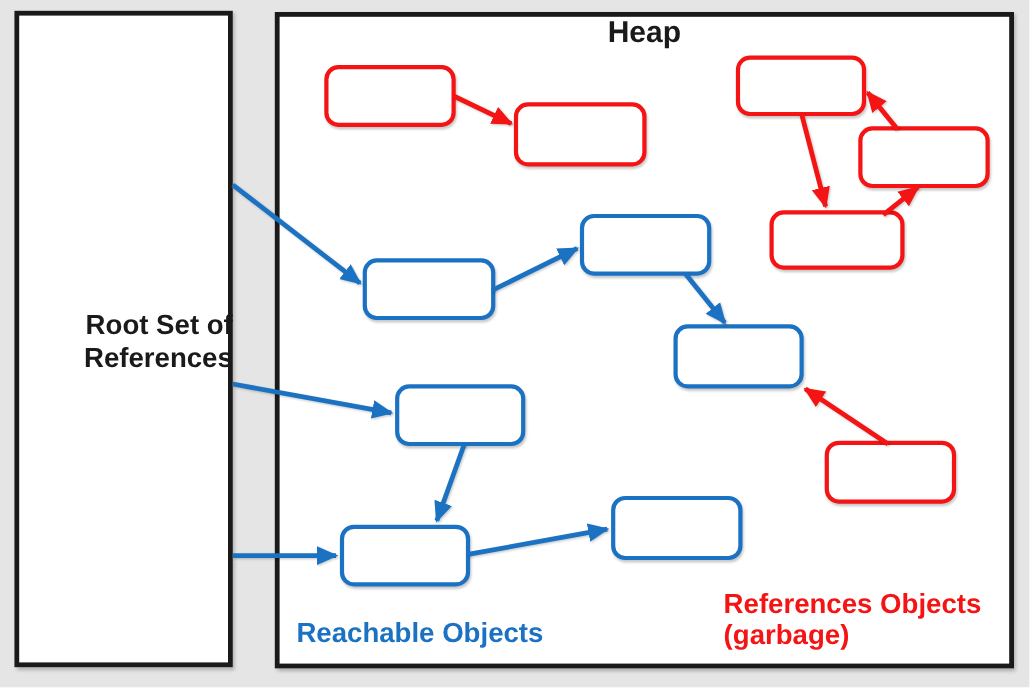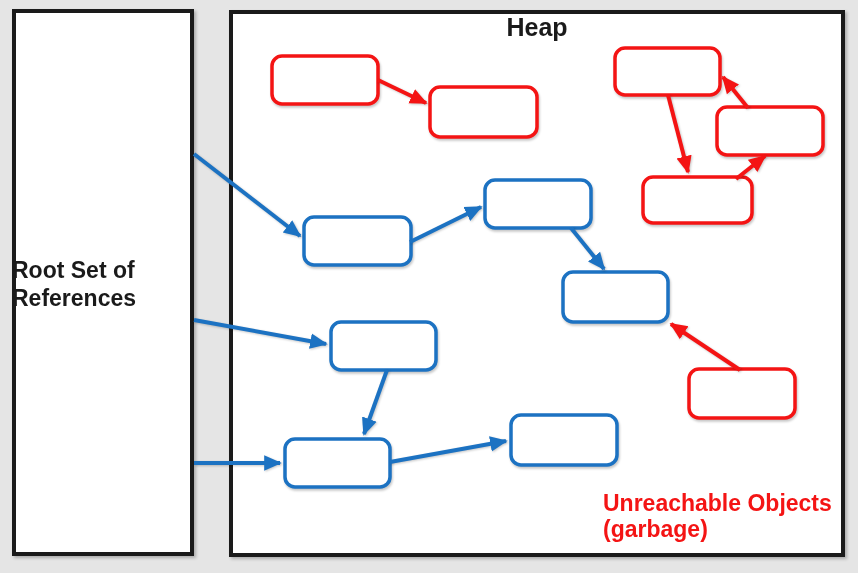--- a/index.html
+++ b/index.html
@@ -8,21 +8,21 @@
     font-family:"Liberation Sans", sans-serif;
   }
   .frame-box{
     position:absolute;box-sizing:border-box;border:4px solid #1a1a1a;background:#ffffff;
     box-shadow:2px 2px 3px rgba(0,0,0,0.25);
   }
   #root-box{left:12px;top:9px;width:182px;height:547px;}
   #heap-box{left:229px;top:10px;width:616px;height:547px;}
   .lbl{position:absolute;font-weight:bold;white-space:pre-line;color:#1a1a1a;}
   #heap-label{left:229px;top:13px;width:616px;text-align:center;font-size:25px;}
-  #root-label{left:12px;top:256px;width:182px;text-align:left;font-size:23px;line-height:28px;}
+  #root-label{left:12px;top:256px;width:182px;text-align:right;font-size:23px;line-height:28px;}
   #reachable-label{left:247px;top:514px;font-size:23px;}
   #unreachable-label{left:603px;top:490px;font-size:23px;line-height:26px;}
   #diagram-svg{position:absolute;left:0;top:0;width:858px;height:573px;pointer-events:none;}
   .node{filter:drop-shadow(1.5px 2px 1px rgba(0,0,0,0.22));}
   .edge{filter:drop-shadow(1px 1.5px 1px rgba(0,0,0,0.22));}
 </style>
 </head>
 <body>
 
 <div class="stage">
@@ -67,17 +67,18 @@
         <line x1="736" y1="179" x2="765" y2="156" stroke="#F41414" stroke-width="4" marker-end="url(#arrow-unreachable)" class="edge"></line>
         <line x1="740" y1="370" x2="671" y2="324" stroke="#F41414" stroke-width="4" marker-end="url(#arrow-unreachable)" class="edge"></line>
       </g>
   </svg>
 
   <div id="heap-label" class="lbl" style="color: rgb(26, 26, 26);">Heap</div>
 
   <div id="root-label" class="lbl" style="color: rgb(26, 26, 26);">Root Set of
 References</div>
 
+  <div id="reachable-label" class="lbl" style="color: rgb(28, 114, 194);">Reachable Objects</div>
 
-  <div id="unreachable-label" class="lbl" style="color: rgb(244, 20, 20);">Unreachable Objects
+  <div id="unreachable-label" class="lbl" style="color: rgb(244, 20, 20);">References Objects
 (garbage)</div>
 
 </div>
 
 </body></html>

